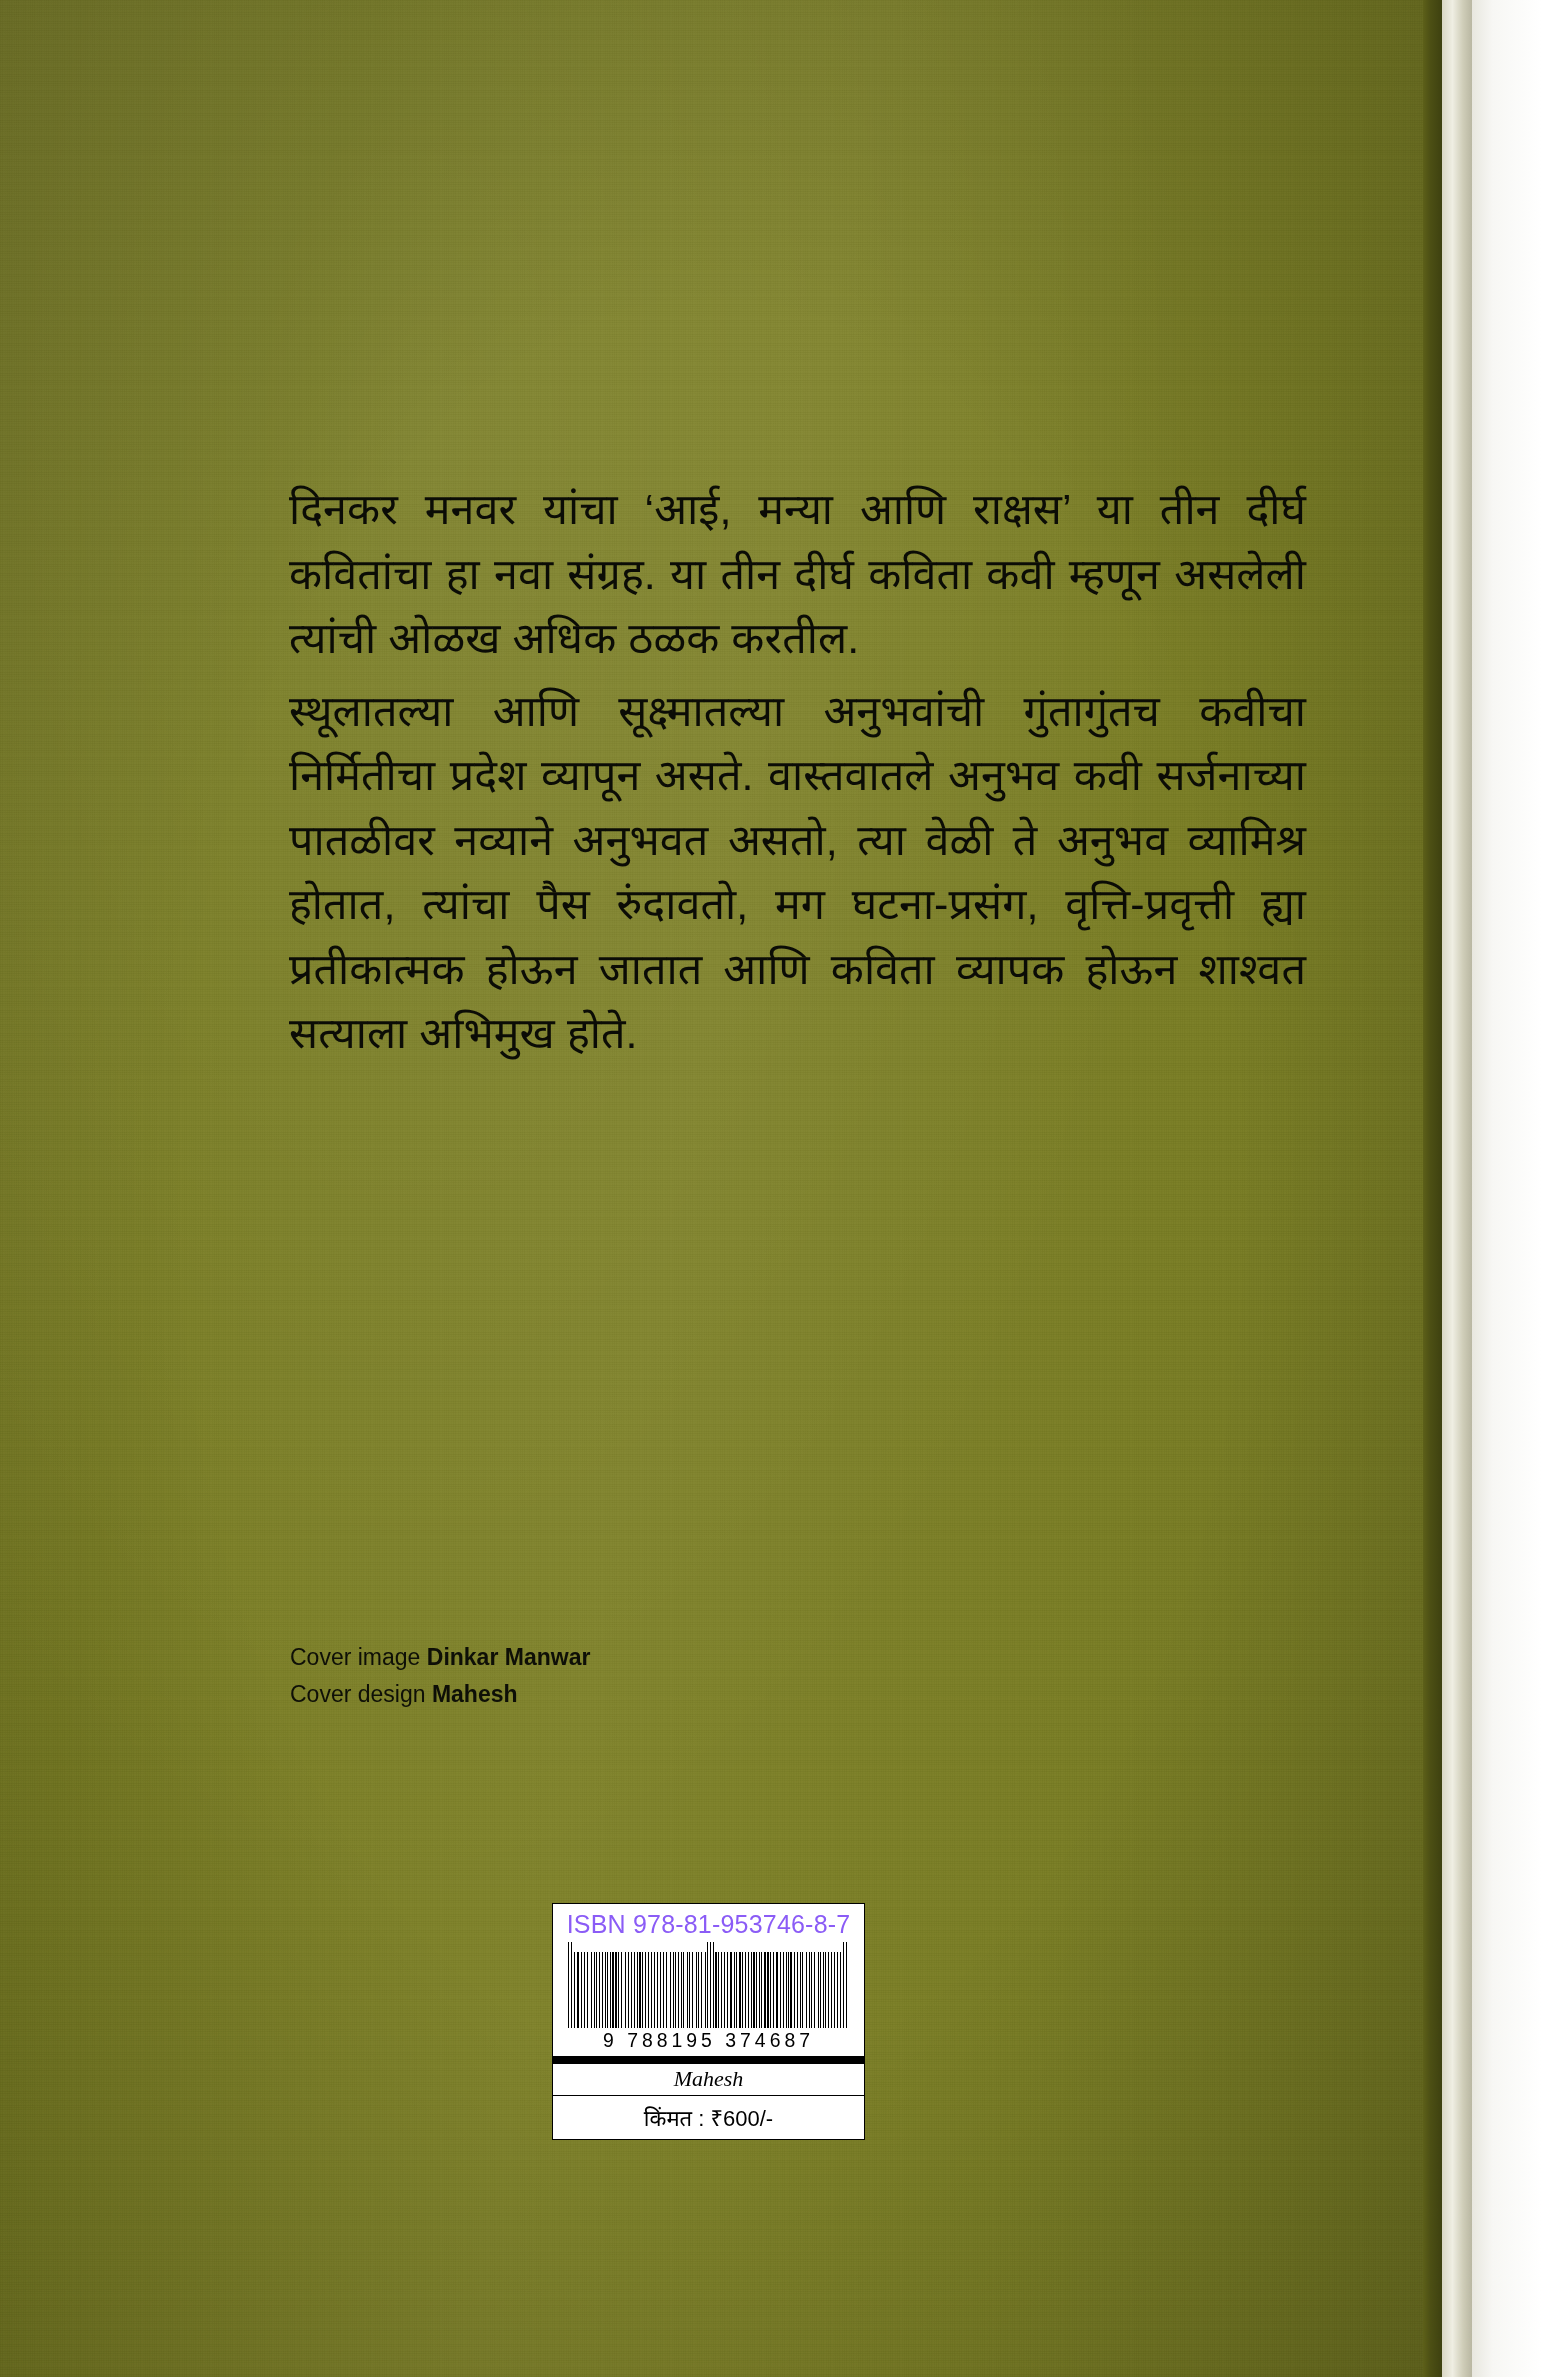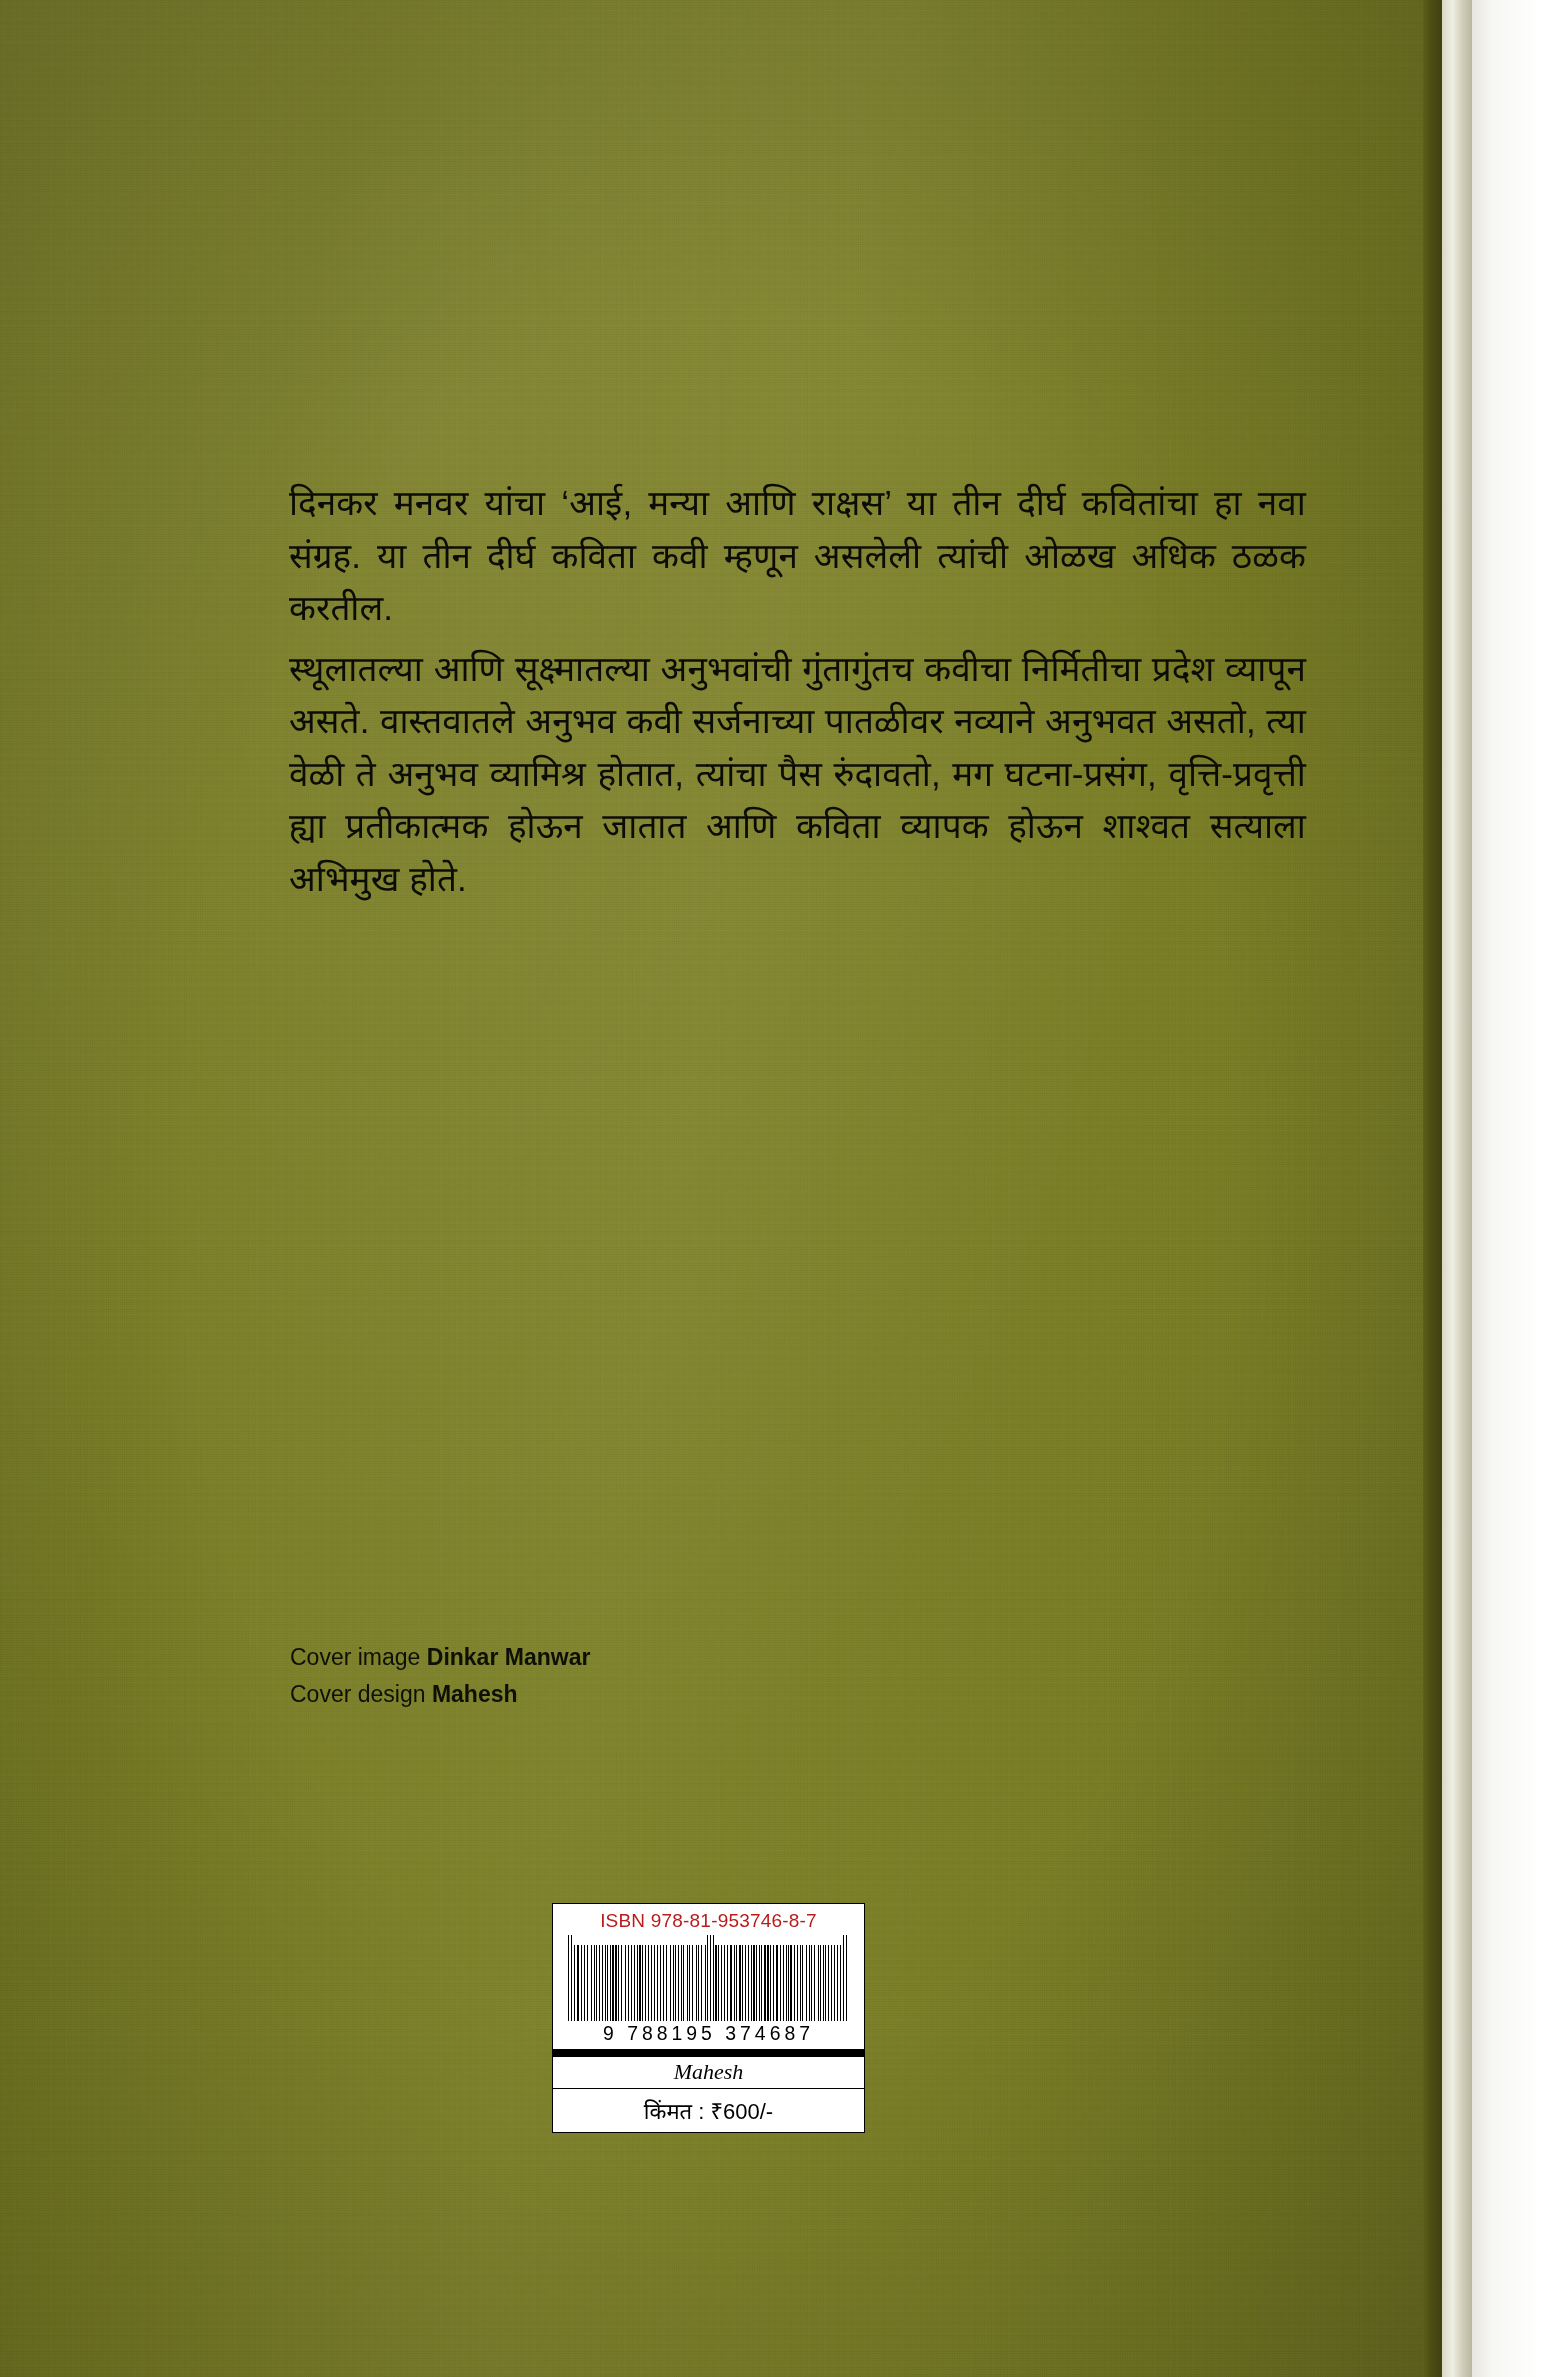--- a/index.html
+++ b/index.html
@@ -82,21 +82,21 @@
   .blurb {
     position: absolute;
     left: 289px;
     top: 477px;
     width: 1017px;
   }
   .blurb p {
     margin: 0 0 3.4px 0;
     color: #0b0c06;
     font-family: "Liberation Sans", sans-serif;
-    font-size: 35px;
+    font-size: 43px;
     line-height: 1.50;
     text-align: justify;
     text-justify: inter-word;
     letter-spacing: 0.1px;
   }
   .blurb p:last-child { margin-bottom: 0; }
   .blurb p + p { margin-top: 8px; }
 
   
   .credits {
@@ -154,23 +154,23 @@
     width: 313px;
     background: #ffffff;
     border: 1.7px solid #000;
     box-sizing: border-box;
     display: flex;
     flex-direction: column;
     align-items: stretch;
   }
   .isbn-text {
     text-align: center;
-    font-size: 19px;
-    font-family: "Liberation Sans", sans-serif;
-    color: #b91c1c;
+    font-size: 25px;
+    font-family: "Liberation Sans", sans-serif;
+    color: #8b5cf6;
     padding: 5.7px 0 3.4px 0;
     letter-spacing: 0.2px;
   }
   .barcode-area {
     height: 86px;
     margin: 0 15px;
     display: flex;
     align-items: flex-end;
     gap: 0px;
     overflow: hidden;

